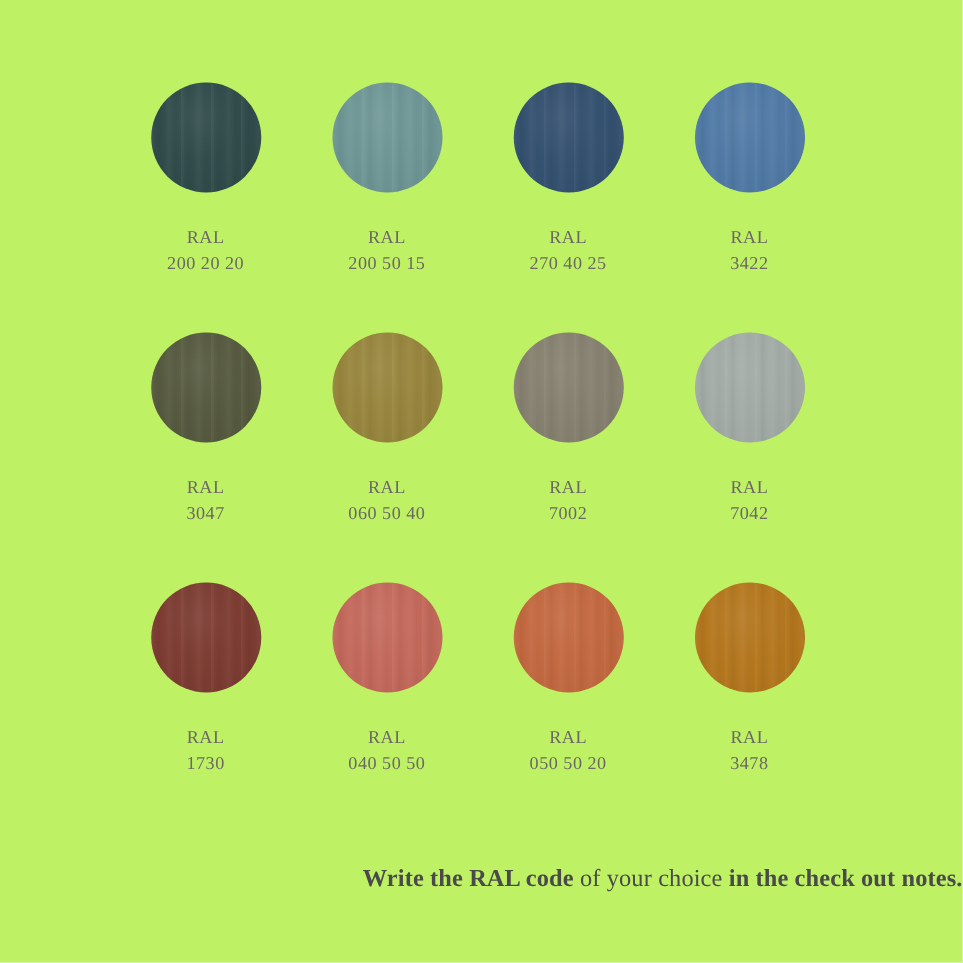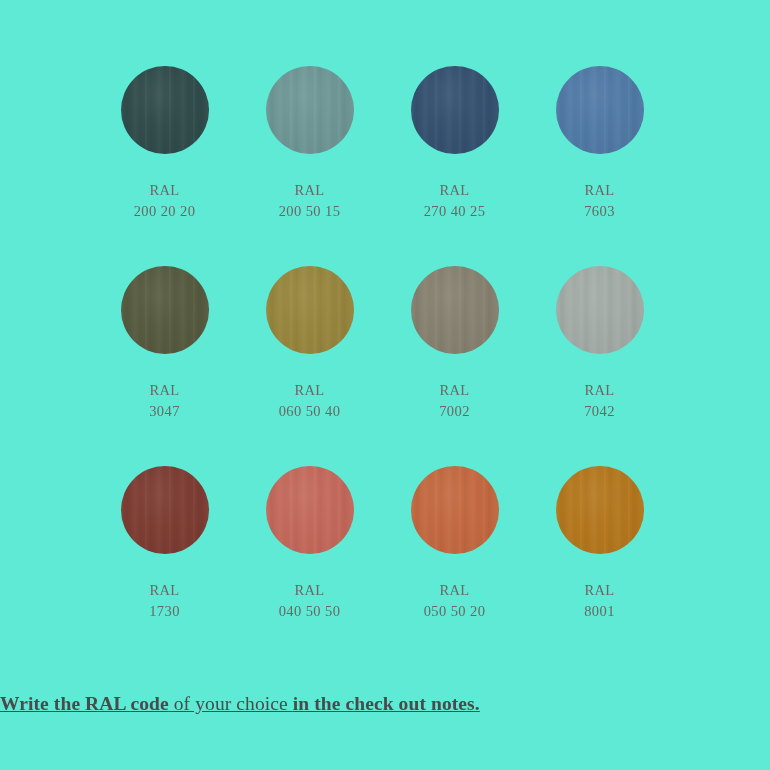--- a/index.html
+++ b/index.html
@@ -11,21 +11,21 @@
     height: 770px;
     background: #fefefe;
     font-family: "Liberation Serif", "DejaVu Serif", serif;
     overflow: hidden;
   }
 
   .sheet {
     position: relative;
     width: 770px;
     height: 770px;
-    background: #5eead4;
+    background: #bef264;
     box-sizing: border-box;
   }
 
   .grid {
     position: absolute;
     top: 66px;
     left: 92px;
     width: 586px;
     display: grid;
     grid-template-columns: repeat(4, 145px);
@@ -89,25 +89,24 @@
     white-space: nowrap;
   }
   .label .prefix { display: block; }
   .label .code { display: block; }
 
   .footer {
     position: absolute;
     left: 0;
     right: 0;
     top: 693px;
-    text-align: left;
+    text-align: right;
     color: #4a4a4a;
     font-size: 19.5px;
     letter-spacing: 0.1px;
-    text-decoration: underline;
   }
   .footer .b { font-weight: 700; }
   .footer .r { font-weight: 400; }
 </style>
 </head>
 <body style="background: rgb(254, 254, 254);">
 
 <div class="sheet">
 
   <div class="grid">
@@ -145,21 +144,21 @@
       </div>
     </div>
 
     <div class="cell">
       <div class="swatch" style="background-color: rgb(79, 121, 165);">
         <div class="grain"></div>
         <div class="sheen"></div>
       </div>
       <div class="label" style="color: rgb(107, 103, 100);">
         <span class="prefix">RAL</span>
-        <span class="code">7603</span>
+        <span class="code">3422</span>
       </div>
     </div>
 
     <div class="cell">
       <div class="swatch" style="background-color: rgb(85, 89, 62);">
         <div class="grain"></div>
         <div class="sheen"></div>
       </div>
       <div class="label" style="color: rgb(107, 103, 100);">
         <span class="prefix">RAL</span>
@@ -233,21 +232,21 @@
       </div>
     </div>
 
     <div class="cell">
       <div class="swatch" style="background-color: rgb(180, 118, 28);">
         <div class="grain"></div>
         <div class="sheen"></div>
       </div>
       <div class="label" style="color: rgb(107, 103, 100);">
         <span class="prefix">RAL</span>
-        <span class="code">8001</span>
+        <span class="code">3478</span>
       </div>
     </div>
 
   </div>
 
   <div class="footer" style="color: rgb(74, 74, 74);">
     <span class="b">Write the RAL code</span><span class="r"> of your choice </span><span class="b">in the check out notes.</span>
   </div>
 
 </div>

